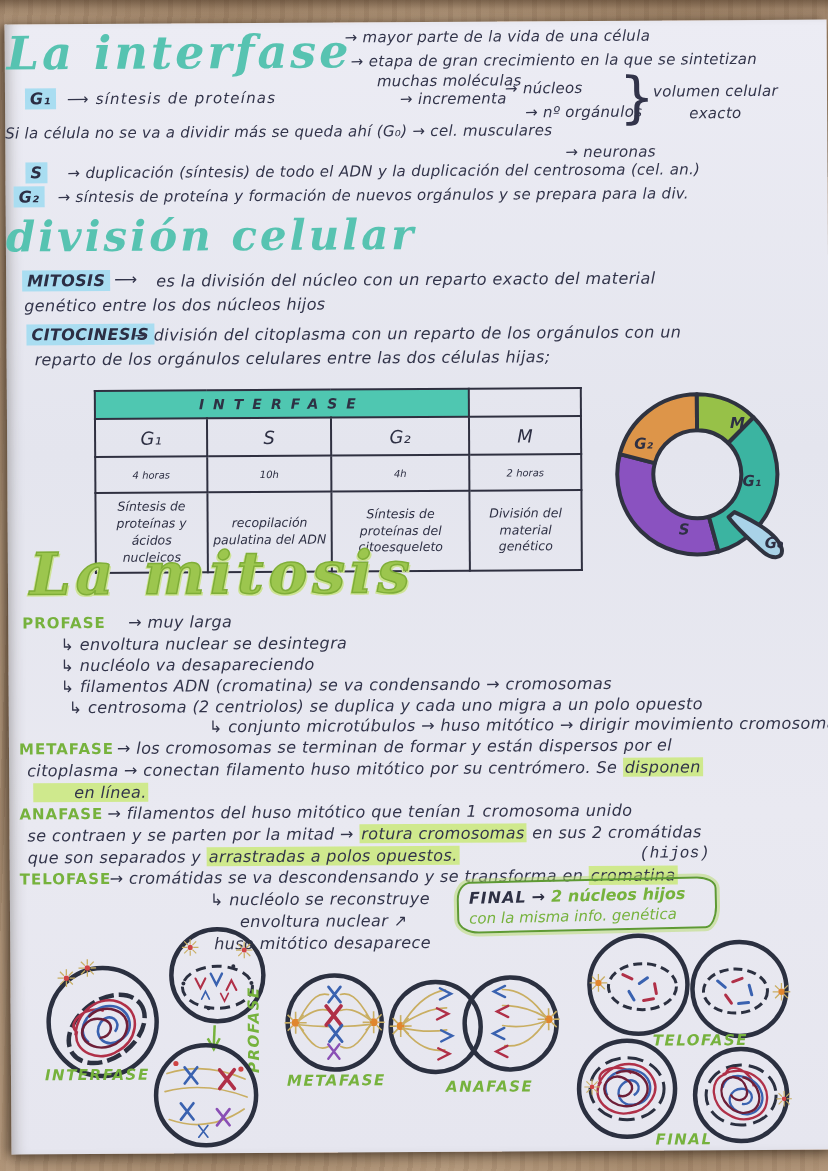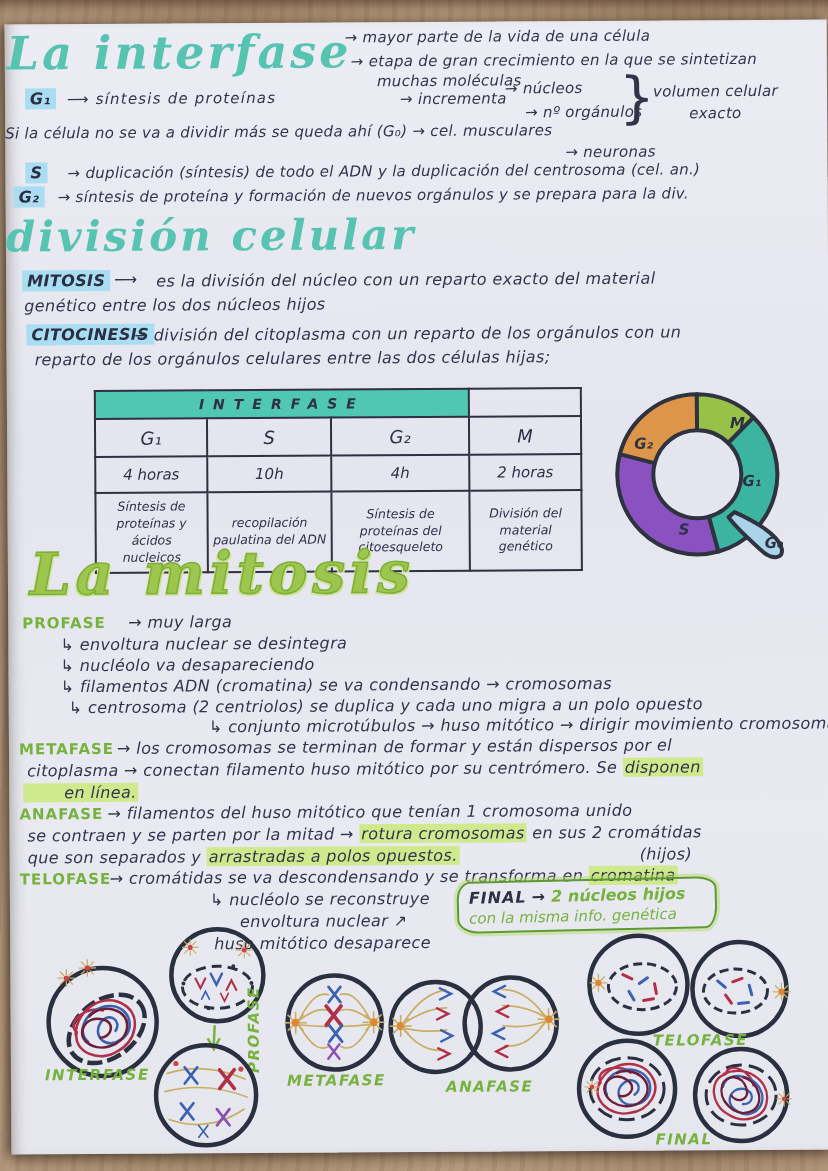--- a/index.html
+++ b/index.html
@@ -20,21 +20,21 @@
   .hl{background:#cfe98d;padding:0 2px;}
   .gp{color:#76b23d;font-weight:bold;letter-spacing:1px;font-size:15px;}
   .title-teal{font-family:"DejaVu Serif",serif;font-style:italic;font-weight:bold;color:#57c3b1;letter-spacing:3px;}
   .title-green{font-family:"DejaVu Serif",serif;font-style:italic;font-weight:bold;color:#9cc64e;
     letter-spacing:5px;-webkit-text-stroke:1.5px #7fae38;text-shadow:2px 2px 0 #cde394, -2px 2px 0 #cde394;}
   .brace{font-size:56px;font-weight:normal;color:#32344a;}
   .ctable{border-collapse:collapse;color:#2e3044;font-style:italic;}
   .ctable td{border:2px solid #2f3040;text-align:center;vertical-align:middle;padding:2px 4px;}
   .th-band{background:#4fc7b1;font-weight:bold;letter-spacing:9px;font-size:14px;height:22px;}
   .phase-row td{font-size:18px;height:32px;}
-  .hours-row td{font-size:15px;height:30px;}
+  .hours-row td{font-size:10px;height:30px;}
   .desc-row td{font-size:12.5px;height:74px;line-height:1.35;white-space:normal;}
   .cell{fill:none;stroke:#2b3040;stroke-width:4.5;}
   .glabel{font:italic bold 15px "DejaVu Sans",sans-serif;fill:#76b23d;letter-spacing:1.5px;}
   .dlabel{font:italic bold 15px "DejaVu Sans",sans-serif;fill:#2e3044;}
   .fiber{fill:none;stroke:#c9ae62;stroke-width:1.7;stroke-linecap:round;}
   .nucdash{fill:none;stroke:#2b3040;stroke-width:3;}
   #finalbox{border:2.5px solid #5e9a33;border-radius:14px 20px 12px 22px/18px 12px 22px 14px;
     box-shadow:0 0 0 3px rgba(186,220,116,.55);transform:rotate(-1deg);padding:5px 10px 4px;}
   #finalbox .fl1{font-style:italic;font-size:16px;color:#2e3044;font-weight:bold;letter-spacing:1px;}
   #finalbox .fgreen{color:#76b23d;font-weight:bold;font-style:italic;font-size:16px;}
@@ -134,27 +134,27 @@
   <div class="abs hw16" style="left:120px;top:589px;">→ muy larga</div>
   <div class="abs hw16" style="left:52px;top:611px;">↳ envoltura nuclear se desintegra</div>
   <div class="abs hw16" style="left:52px;top:632px;">↳ nucléolo va desapareciendo</div>
   <div class="abs hw16" style="left:52px;top:653px;">↳ filamentos ADN (cromatina) se va condensando → cromosomas</div>
   <div class="abs hw16" style="left:60px;top:674px;">↳ centrosoma (2 centriolos) se duplica y cada uno migra a un polo opuesto</div>
   <div class="abs hw16" style="left:200px;top:694px;">↳ conjunto microtúbulos → huso mitótico → dirigir movimiento cromosomas.</div>
 
   <div class="abs gp" style="left:10px;top:716px;">METAFASE</div>
   <div class="abs hw16" style="left:108px;top:715px;">→ los cromosomas se terminan de formar y están dispersos por el</div>
   <div class="abs hw16" style="left:18px;top:737px;"><span>citoplasma → conectan filamento huso mitótico por su centrómero. Se </span><span class="hl">disponen</span></div>
-  <div class="abs hw16 hl" style="left:14px;top:759px;padding-left:41px;">en línea.</div>
+  <div class="abs hw16 hl" style="left:24px;top:759px;padding-left:41px;">en línea.</div>
 
   <div class="abs gp" style="left:10px;top:781px;">ANAFASE</div>
   <div class="abs hw16" style="left:98px;top:780px;">→ filamentos del huso mitótico que tenían 1 cromosoma unido</div>
   <div class="abs hw16" style="left:18px;top:802px;"><span>se contraen y se parten por la mitad → </span><span class="hl">rotura cromosomas</span><span> en sus 2 cromátidas</span></div>
   <div class="abs hw16" style="left:18px;top:824px;"><span>que son separados y </span><span class="hl">arrastradas a polos opuestos.</span></div>
-  <div class="abs hw16" style="left:630px;top:824px;">(hijos)</div>
+  <div class="abs hw16" style="left:630px;top:824px;font-family:Liberation Mono, monospace;">(hijos)</div>
 
   <div class="abs gp" style="left:10px;top:846px;">TELOFASE</div>
   <div class="abs hw16" style="left:100px;top:845px;"><span>→ cromátidas se va descondensando y se transforma en </span><span class="hl">cromatina</span></div>
   <div class="abs hw16" style="left:200px;top:867px;">↳ nucléolo se reconstruye</div>
   <div class="abs hw16" style="left:230px;top:889px;">envoltura nuclear ↗</div>
   <div class="abs hw16" style="left:204px;top:911px;">huso mitótico desaparece</div>
 
   <div class="abs" id="finalbox" style="left:447px;top:858px;width:236px;">
     <div><span class="fl1">FINAL</span> <span class="fl1">→</span> <span class="fgreen">2 núcleos hijos</span></div>
     <div class="fl2">con la misma info. genética</div>

